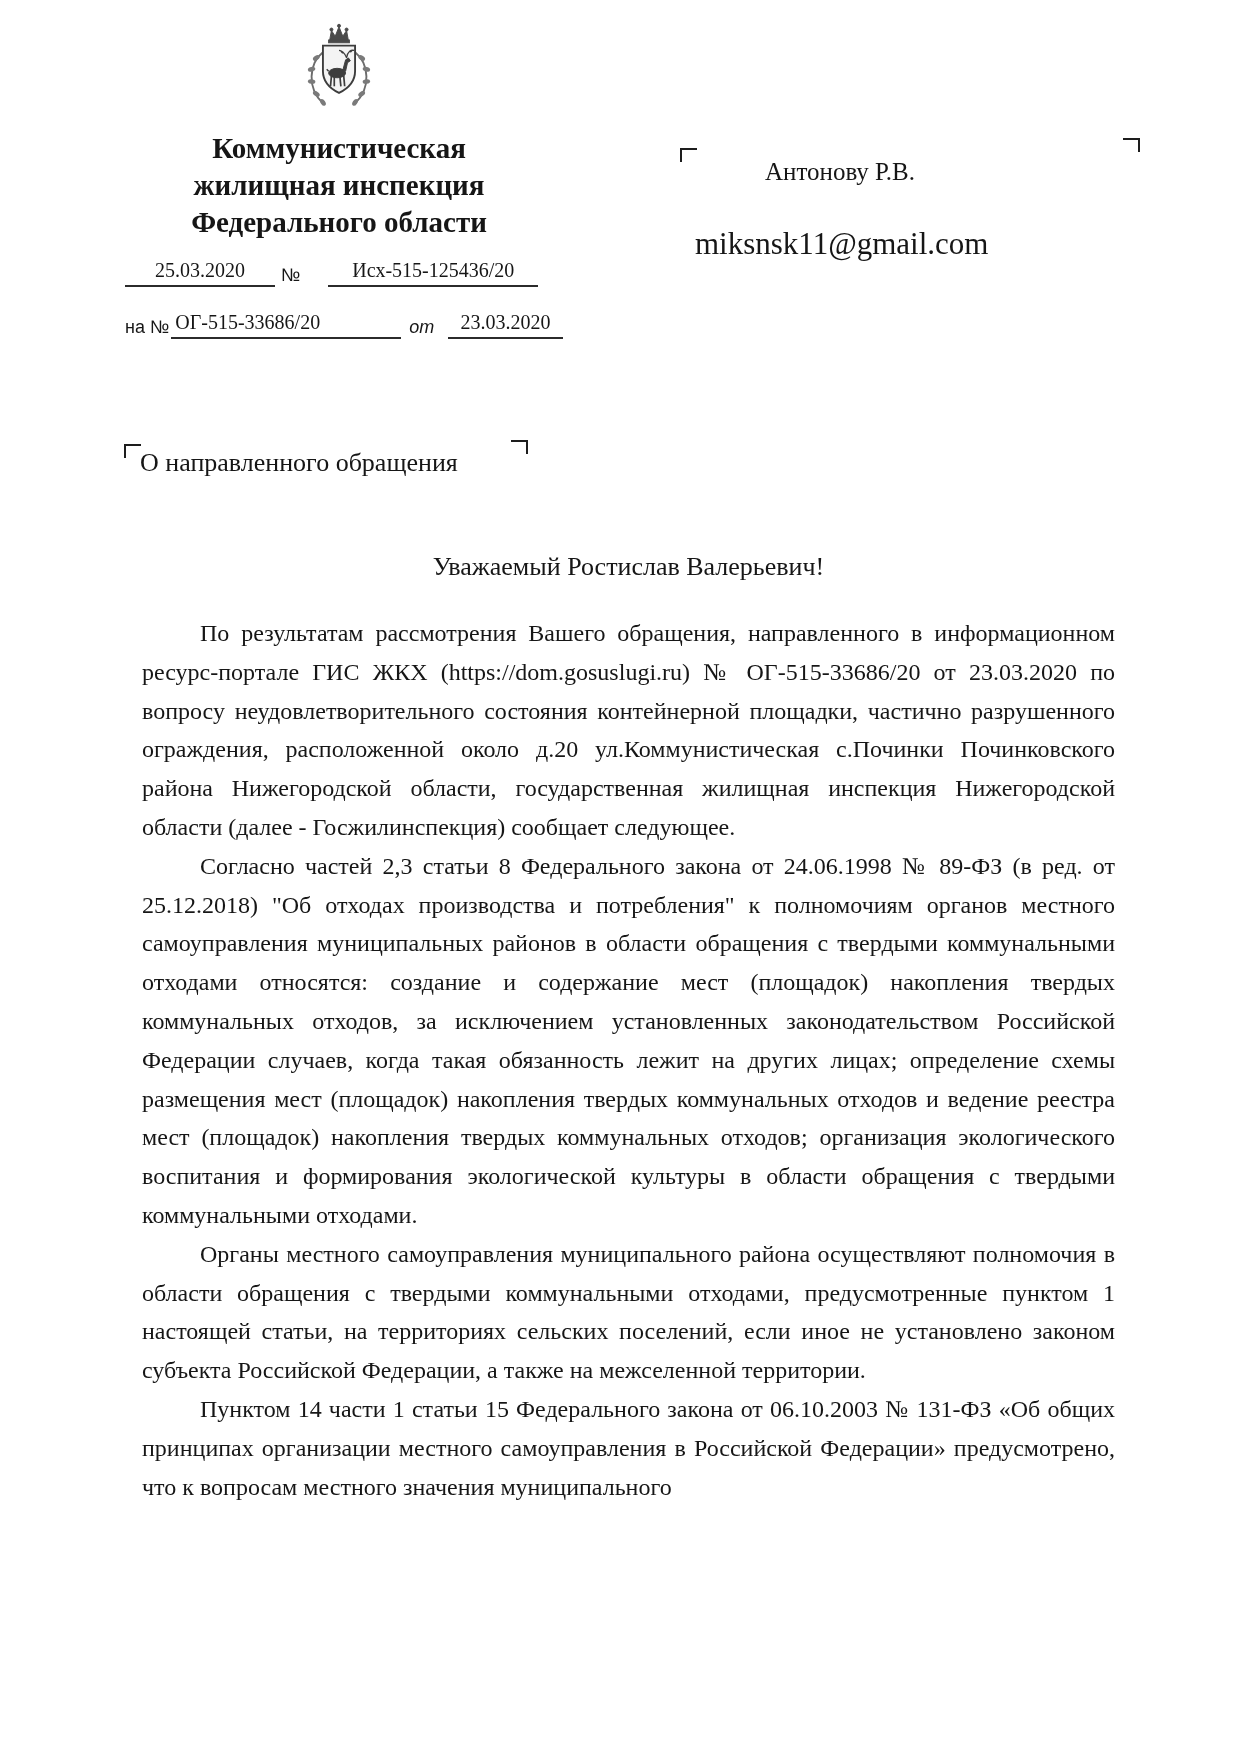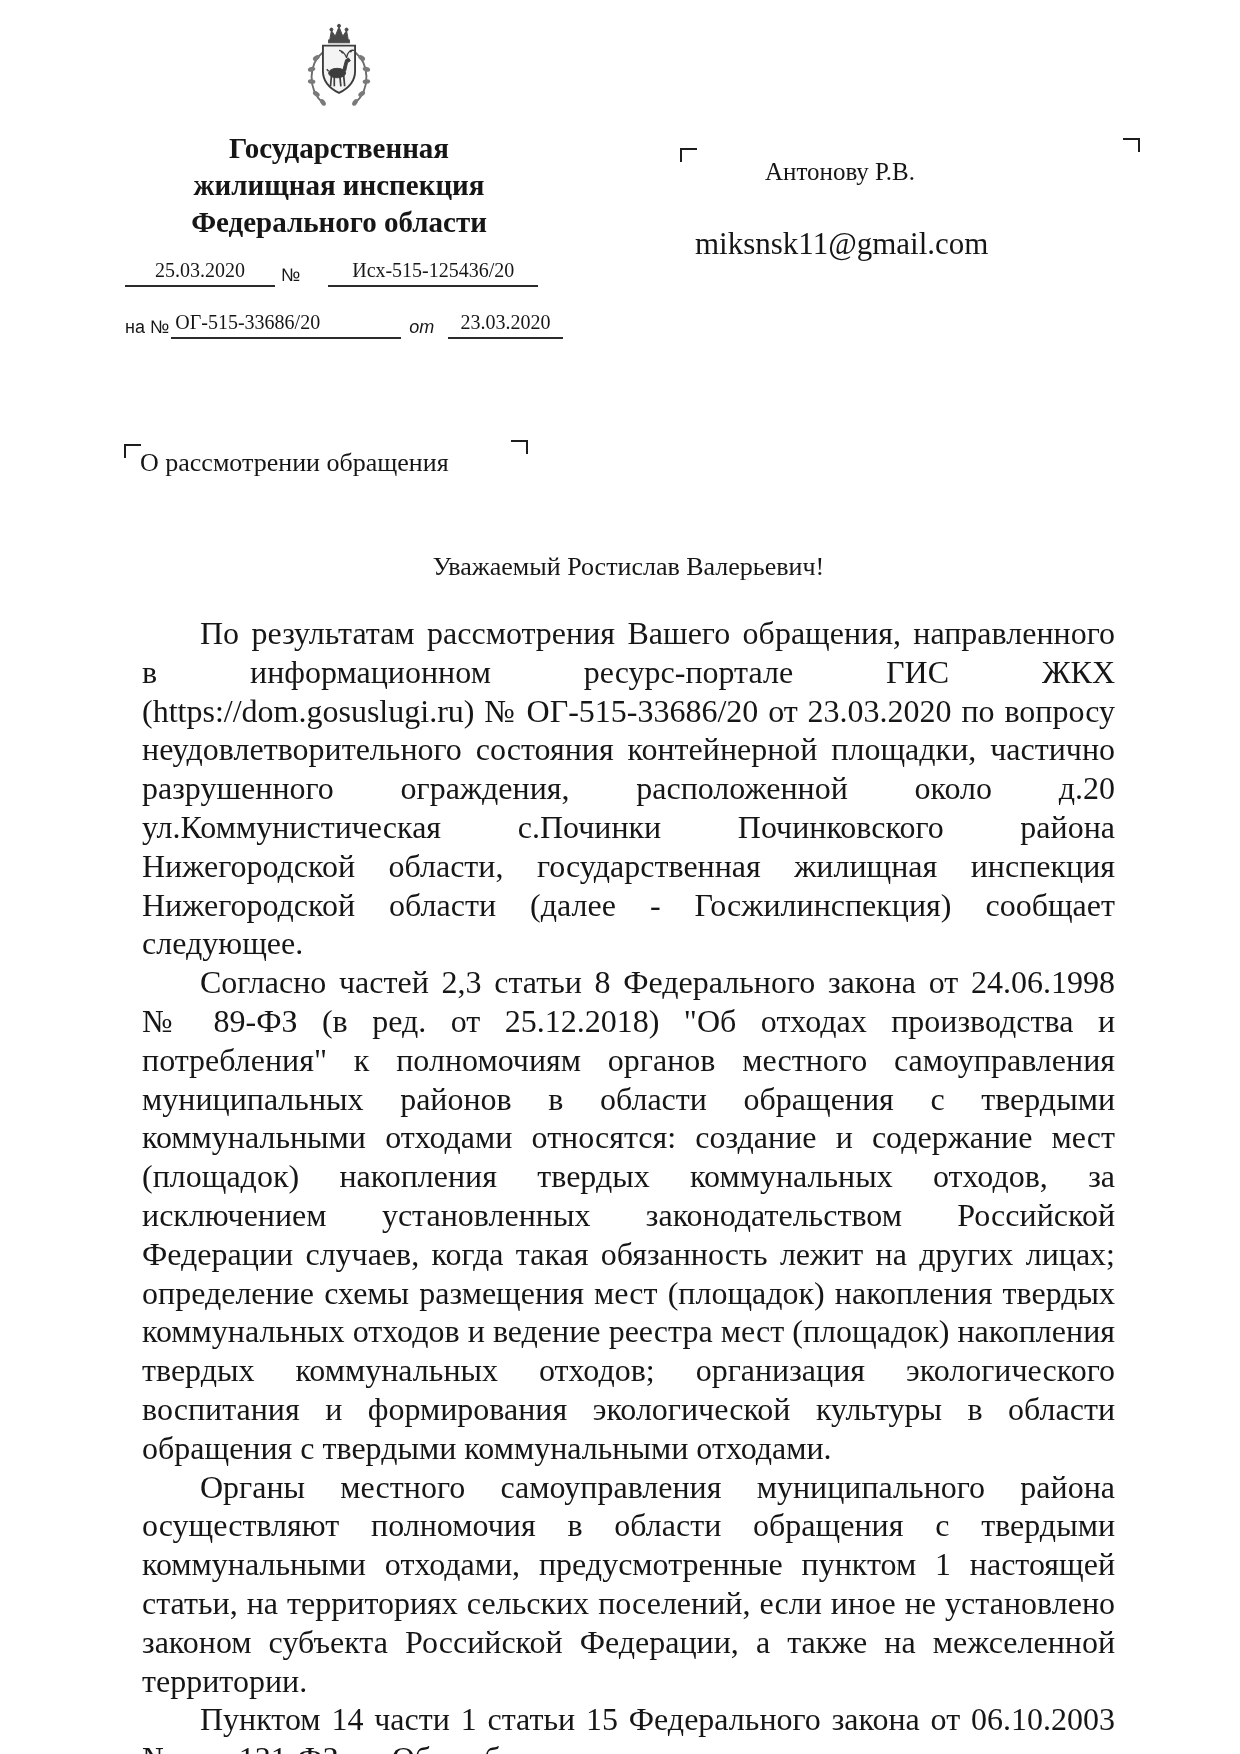--- a/index.html
+++ b/index.html
@@ -37,21 +37,21 @@
   .subject-text{position:absolute;left:16px;top:4px;font-size:26px;white-space:nowrap;}
   
   .recipient-wrap{position:absolute;left:680px;top:138px;width:460px;height:140px;}
   .recipient-name{position:absolute;left:15px;top:20px;width:290px;text-align:center;font-size:25px;}
   .recipient-email{position:absolute;left:15px;top:88px;width:290px;text-align:center;font-size:31px;}
   
   .body-text{position:absolute;left:142px;top:552px;width:973px;}
   .salutation{text-align:center;font-size:26px;line-height:30px;margin:0 0 32px 0;}
   .body-text p{
     margin:0;
-    font-size:32px;
+    font-size:24px;
     line-height:38.8px;
     text-align:justify;
     text-indent:58px;
   }
 </style>
 </head>
 <body>
 
 <div class="page">
 
@@ -92,21 +92,21 @@
         <path d="M45,58 L45,68" stroke-width="1.8" fill="none"></path>
         <path d="M51,58 L52,68" stroke-width="1.8" fill="none"></path>
         <path d="M55,57 L56,68" stroke-width="1.8" fill="none"></path>
         <path d="M54,51 L57,40 L60,38 L62,41 L59,43 L57,52 Z"></path>
         <path d="M58,38 C56,32 52,30 50,30 M58,38 C59,31 63,29 66,30 M54,33 L52,31 M62,32 L64,30" stroke-width="1.3" fill="none"></path>
         <path d="M39,52 l-2,-2" stroke-width="1.6" fill="none"></path>
       </g>
     </svg>
 
     <div class="org-title">
-      <div>Государственная</div>
+      <div>Коммунистическая</div>
       <div>жилищная инспекция</div>
       <div>Федерального области</div>
     </div>
 
 
     <div class="ref-row1">
       <span class="u-cell cell-out-date">25.03.2020</span>
       <span class="lbl lbl-no">№</span>
       <span class="u-cell cell-out-num">Исх-515-125436/20</span>
     </div>
@@ -115,21 +115,21 @@
       <span class="lbl lbl-na">на №</span>
       <span class="u-cell cell-reply-num">ОГ-515-33686/20</span>
       <span class="lbl lbl-ot">от</span>
       <span class="u-cell cell-reply-date">23.03.2020</span>
     </div>
   </div>
 
   <div class="subject-wrap">
     <span class="corner corner-tl" style="left:0;top:0;"></span>
     <span class="corner corner-tr" style="right:0;top:-4px;"></span>
-    <span class="subject-text">О рассмотрении обращения</span>
+    <span class="subject-text">О направленного обращения</span>
   </div>
 
   <div class="recipient-wrap">
     <span class="corner corner-tl" style="left:0;top:10px;"></span>
     <span class="corner corner-tr" style="right:0;top:0;"></span>
     <div class="recipient-name">Антонову Р.В.</div>
     <div class="recipient-email">miksnsk11@gmail.com</div>
   </div>
 
   <div class="body-text">

